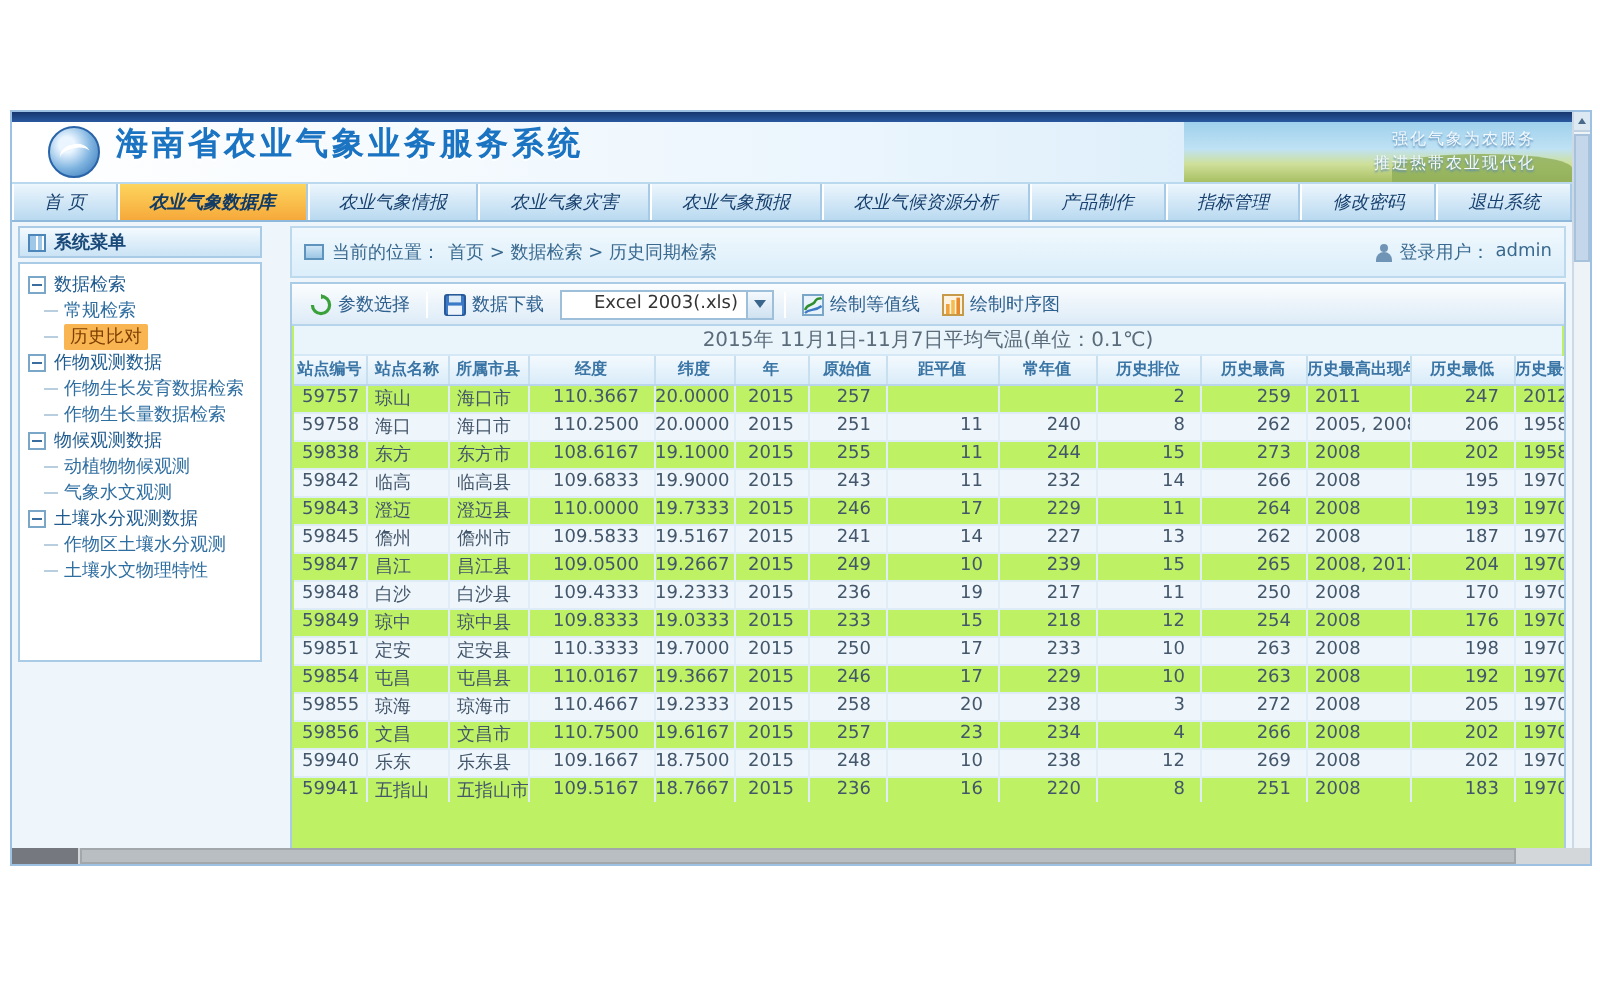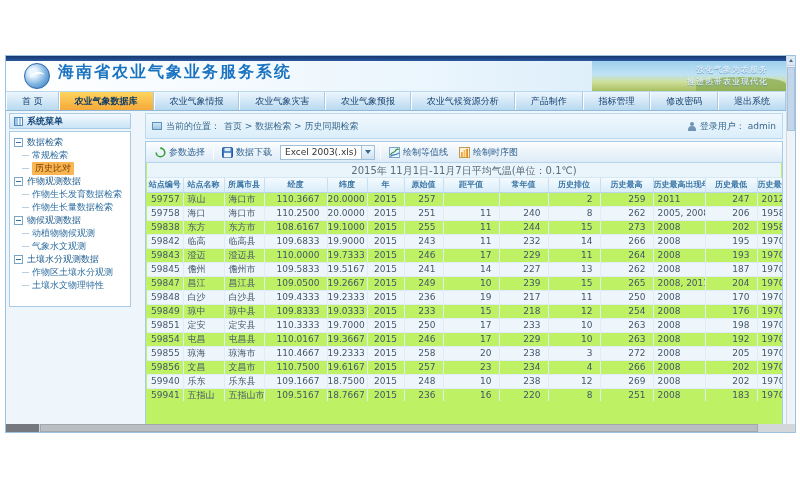--- a/index.html
+++ b/index.html
@@ -23,35 +23,35 @@
   .logo { position:absolute; left:18px; top:2px; width:26px; height:26px; border-radius:50%;
     background:radial-gradient(circle at 35% 35%, #eaf5ff 18%, #7fb4e0 55%, #2f6fb4 100%); border:1px solid #2a64a8; }
   .logo::after { content:""; position:absolute; left:5px; top:8px; width:15px; height:9px; border-radius:50%; border-top:2px solid #ffffff; transform:rotate(-12deg); }
   .titles { position:absolute; left:52px; top:1px; }
   .app-title { font-size:16px; font-weight:bold; color:#1b74c2; letter-spacing:2px; text-shadow:0 1px 0 #ffffff; line-height:19px; }
   .app-sub { font-size:8px; color:#6aa0c8; letter-spacing:2px; line-height:9px; }
 
   
   .navbar { display:flex; height:19px; background:linear-gradient(#ecf6fd,#b9d9f0); border-bottom:1px solid #8fb9da; }
   .navtab { flex:1 1 auto; display:flex; align-items:center; justify-content:center; font-size:9px; color:#17406e;
-    border-right:1px solid #a7cbe6; border-left:1px solid #ffffff; cursor:pointer; white-space:nowrap; padding:0 6px; }
+    border-right:1px solid #a7cbe6; border-left:1px solid #ffffff; cursor:pointer; white-space:nowrap; padding:0 6px;font-style:italic; }
   .navtab.active { background:linear-gradient(#fdd55e,#f6a93a); color:#123c66; font-weight:bold; }
 
   
   .content { display:flex; padding:2px 3px 0 3px; gap:14px; height:315px; }
   .left-col { width:122px; flex:0 0 122px; }
   .main-col { flex:1 1 auto; min-width:0; }
 
   .side-header { height:16px; display:flex; align-items:center; gap:4px; padding:0 4px;
     background:linear-gradient(#f3fafe,#cae3f5); border:1px solid #aacbe6; font-size:9px; font-weight:bold; color:#1a4a7a; }
   .grid-icon { width:9px; height:9px; border:1px solid #4d86b8; background:
     linear-gradient(#9fc8e8,#9fc8e8); position:relative; }
   .grid-icon::after { content:""; position:absolute; left:3px; top:0; bottom:0; width:1px; background:#fff; box-shadow:3px 0 0 #fff; }
 
-  .tree-box { margin-top:2px; height:176px; background:#fff; border:1px solid #aacbe6; padding:4px 2px; overflow:hidden; }
+  .tree-box { margin-top:2px; height:200px; background:#fff; border:1px solid #aacbe6; padding:4px 2px; overflow:hidden; }
   .tgroup { display:flex; align-items:center; gap:4px; height:13px; padding-left:2px; cursor:pointer; }
   .minus { width:9px; height:9px; border:1px solid #7aa7c7; background:#fff; position:relative; flex:0 0 9px; }
   .minus i { position:absolute; left:1px; right:1px; top:3px; height:1px; background:#3a6e9e; }
   .glabel { font-size:9px; color:#1f5b8e; white-space:nowrap; }
   .kids { padding-left:10px; }
   .titem { display:flex; align-items:center; height:13px; cursor:pointer; }
   .dash { width:7px; height:1px; background:#b9cfdf; margin-right:3px; flex:0 0 7px; }
   .tlabel { font-size:9px; color:#2f6ea0; white-space:nowrap; }
   .titem.sel .tlabel { background:#f8b551; color:#7c3d00; padding:0 3px; border-radius:1px; }
 
@@ -64,21 +64,21 @@
   .person-icon { width:9px; height:9px; position:relative; }
   .person-icon::before { content:""; position:absolute; left:2.5px; top:0; width:4px; height:4px; border-radius:50%; background:#6f94b5; }
   .person-icon::after { content:""; position:absolute; left:0.5px; top:4.5px; width:8px; height:4.5px; border-radius:4px 4px 0 0; background:#6f94b5; }
 
   
   .main-box { margin-top:2px; height:310px; background:#bef264; border:1px solid #aacbe6; overflow:hidden; }
   .toolbar { height:21px; display:flex; align-items:center; gap:5px; padding:0 6px;
     background:linear-gradient(#fbfdfe,#ddebf7); border-bottom:1px solid #b5d3ea; font-size:9px; color:#2f618f; }
   .tool-btn { display:flex; align-items:center; gap:3px; cursor:pointer; padding:1px 3px; white-space:nowrap; }
   .tool-sep { width:1px; height:13px; background:#c2d8ea; border-right:1px solid #ffffff; }
-  .select-box { display:flex; align-items:center; height:15px; background:#fff; border:1px solid #9ebfd9; padding-left:4px; cursor:pointer; }
+  .select-box { display:flex; align-items:center; height:15px; background:#fff; border:1px solid #9ebfd9; padding-left:16px; cursor:pointer; }
   .select-box .val { font-size:9px; color:#333; white-space:nowrap; }
   .select-arrow { width:13px; height:13px; margin-left:4px; background:linear-gradient(#f4f9fd,#cfe2f1); border-left:1px solid #9ebfd9; display:flex; align-items:center; justify-content:center; }
   .select-arrow::after { content:""; border:3px solid transparent; border-top:4px solid #3b668c; margin-top:3px; }
 
   .table-wrap { height:238px; overflow:hidden; padding:0 1px; }
   .tbl-title { height:15px; line-height:15px; text-align:center; font-size:10px; color:#5a6b7a; background:#e9f4fb; border-bottom:1px solid #d5e8f5; }
   table { border-collapse:collapse; table-layout:fixed; width:674px; }
   th { height:14px; background:linear-gradient(#f4fafe,#d9ecf9); color:#3a75a5; font-size:8px; font-weight:bold;
     border-right:1px solid #c8dff0; border-bottom:1px solid #b9d6ea; white-space:nowrap; overflow:hidden; text-align:center; }
   td { height:12px; font-size:9px; color:#44566a; border-right:1px solid #e0edf7; border-bottom:1px solid #ddecf7;

